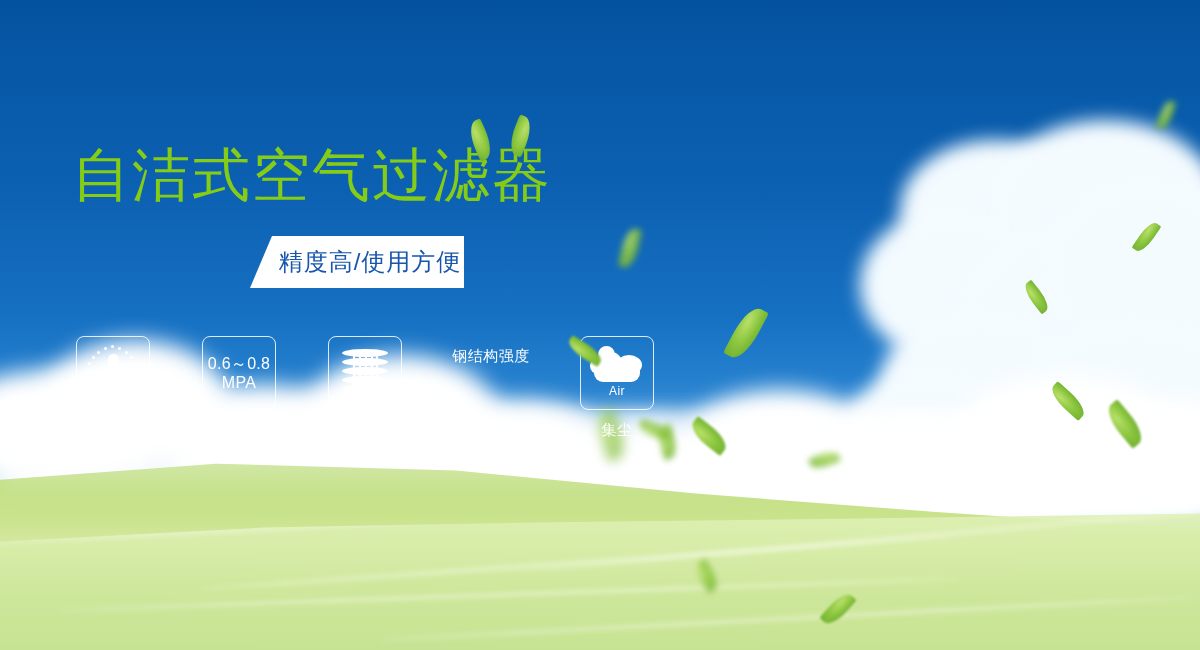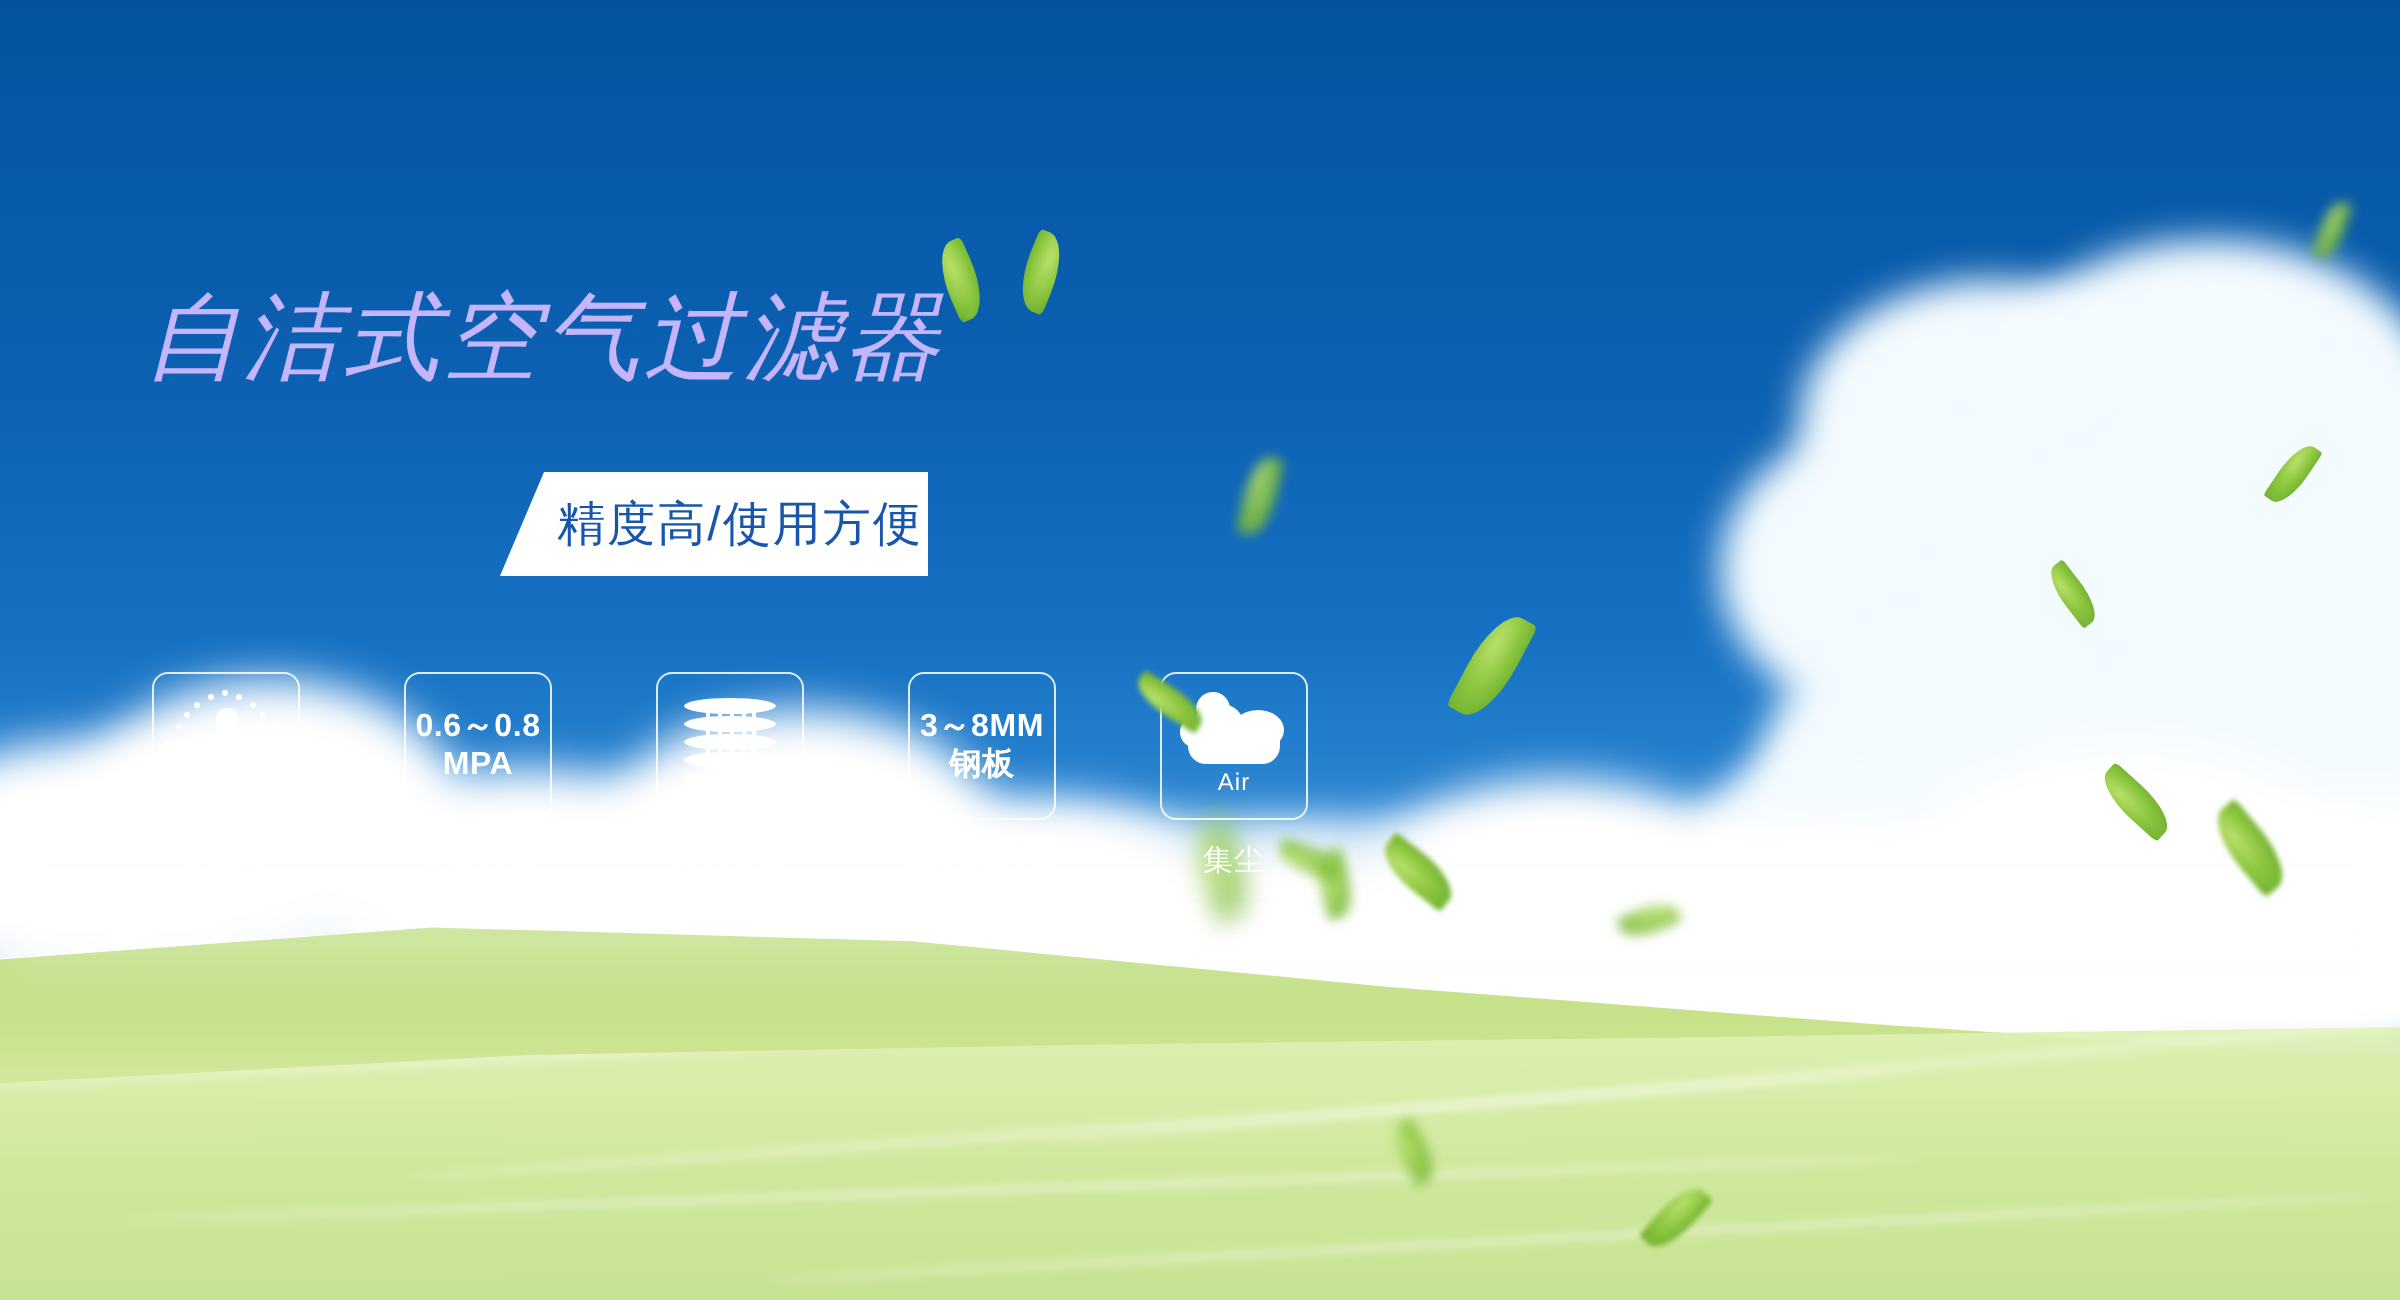--- a/index.html
+++ b/index.html
@@ -68,22 +68,22 @@
     background:radial-gradient(ellipse at 35% 30%, #b9e06a 0%, #8cc63f 45%, #5fa32a 100%);
     border-radius:60% 8% 60% 8%;
   }
   .leaf.b1{filter:blur(1.2px);}
   .leaf.b2{filter:blur(3px);opacity:.85;}
   .leaf.b3{filter:blur(6px);opacity:.7;}
 
   
   .title{
     position:absolute;left:72px;top:146px;
-    font-size:48px;line-height:1;letter-spacing:2px;
-    color:#c4b5fd;font-weight:300;white-space:nowrap;font-style:italic;
+    font-size:58px;line-height:1;letter-spacing:2px;
+    color:#84cc16;font-weight:300;white-space:nowrap;
   }
   .sprout{position:absolute;left:470px;top:112px;width:70px;height:54px;}
   .sprout i{
     position:absolute;display:block;width:17px;height:40px;
     background:radial-gradient(ellipse at 40% 30%, #b9e06a 0%, #8cc63f 50%, #5aa028 100%);
     border-radius:70% 10% 70% 10%;
   }
   .sprout i.l{left:2px;top:8px;transform:rotate(-24deg);}
   .sprout i.r{left:42px;top:4px;transform:rotate(22deg) scaleX(-1);}
 
@@ -111,21 +111,21 @@
   
   .features{position:absolute;left:76px;top:336px;display:flex;gap:52px;}
   .feat{width:74px;display:flex;flex-direction:column;align-items:center;}
   .fbox{
     width:74px;height:74px;border:1px solid rgba(255,255,255,.85);
     border-radius:8px;position:relative;
     display:flex;flex-direction:column;align-items:center;justify-content:center;
     box-sizing:border-box;
   }
   .ftext{
-    color:#ffffff;font-size:16px;line-height:19px;text-align:center;font-weight:700;
+    color:#ffffff;font-size:16px;line-height:19px;text-align:center;font-weight:400;
     letter-spacing:.3px;
   }
   .flabel{
     margin-top:11px;color:#ffffff;font-size:15px;white-space:nowrap;letter-spacing:.5px;
   }
 
   
   .dial{position:relative;width:60px;height:56px;}
   .dial .dot{position:absolute;width:3.4px;height:3.4px;border-radius:50%;background:#fff;}
   .dial .knob{
@@ -280,24 +280,20 @@
           <span class="ring" style="top:19px;"></span>
           <span class="ring" style="top:28px;"></span>
           <span class="ring" style="top:37px;"></span>
           <span class="ring" style="top:44px;"></span>
         </div>
       </div>
       <div class="flabel">强力反吹</div>
     </div>
 
     <div class="feat">
-      <div class="fbox">
-        <div class="ftext">3～8MM</div>
-        <div class="ftext">钢板</div>
-      </div>
       <div class="flabel">钢结构强度</div>
     </div>
 
     <div class="feat">
       <div class="fbox">
         <div class="cloudicon">
           <span class="sun"></span>
           <span class="ray" style="left:3px;top:10px;width:9px;height:2px;transform:rotate(-35deg);"></span>
           <span class="ray" style="left:14px;top:-1px;width:2px;height:8px;transform:rotate(-18deg);"></span>
           <span class="ray" style="left:23px;top:8px;width:8px;height:2px;transform:rotate(30deg);"></span>

